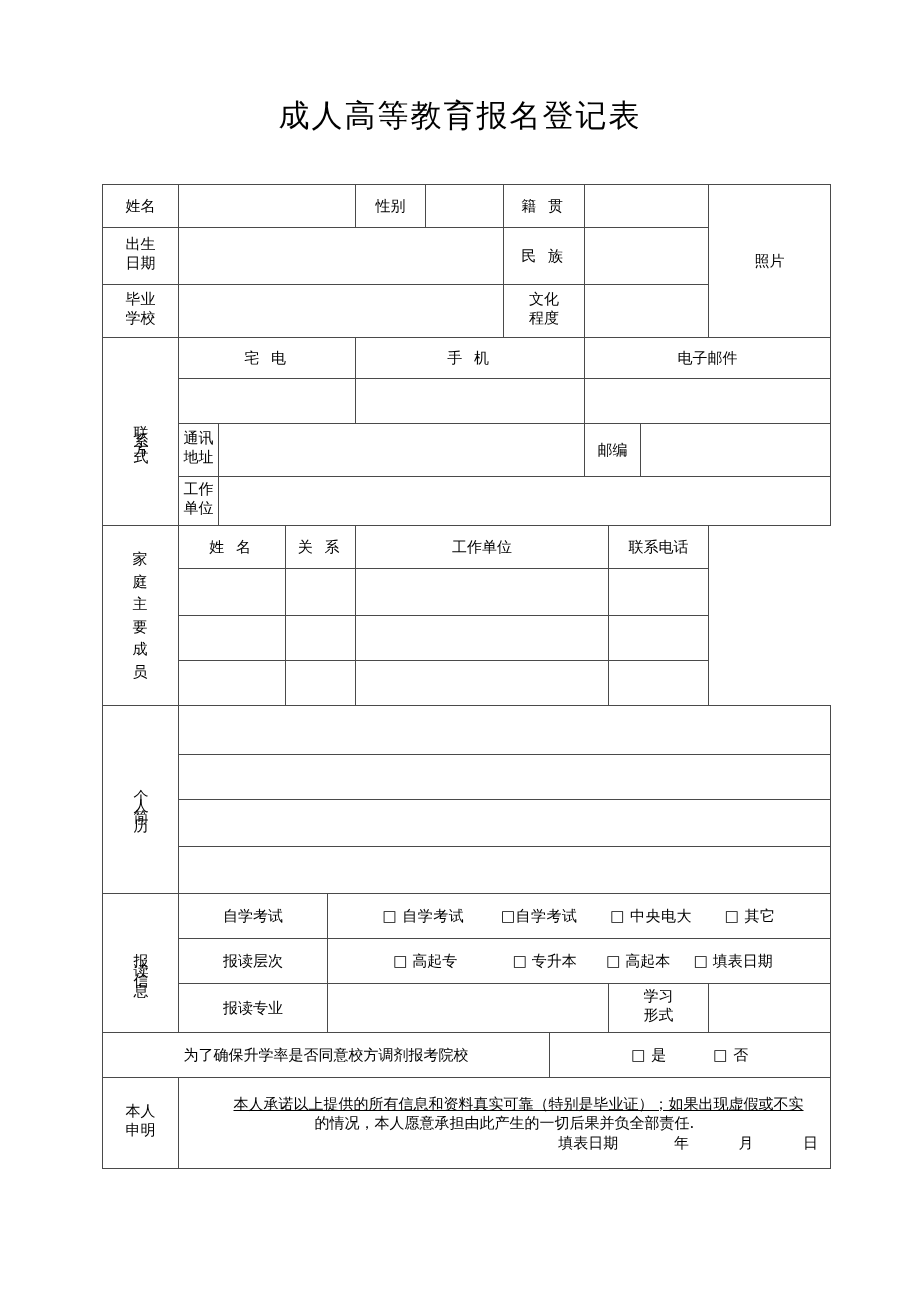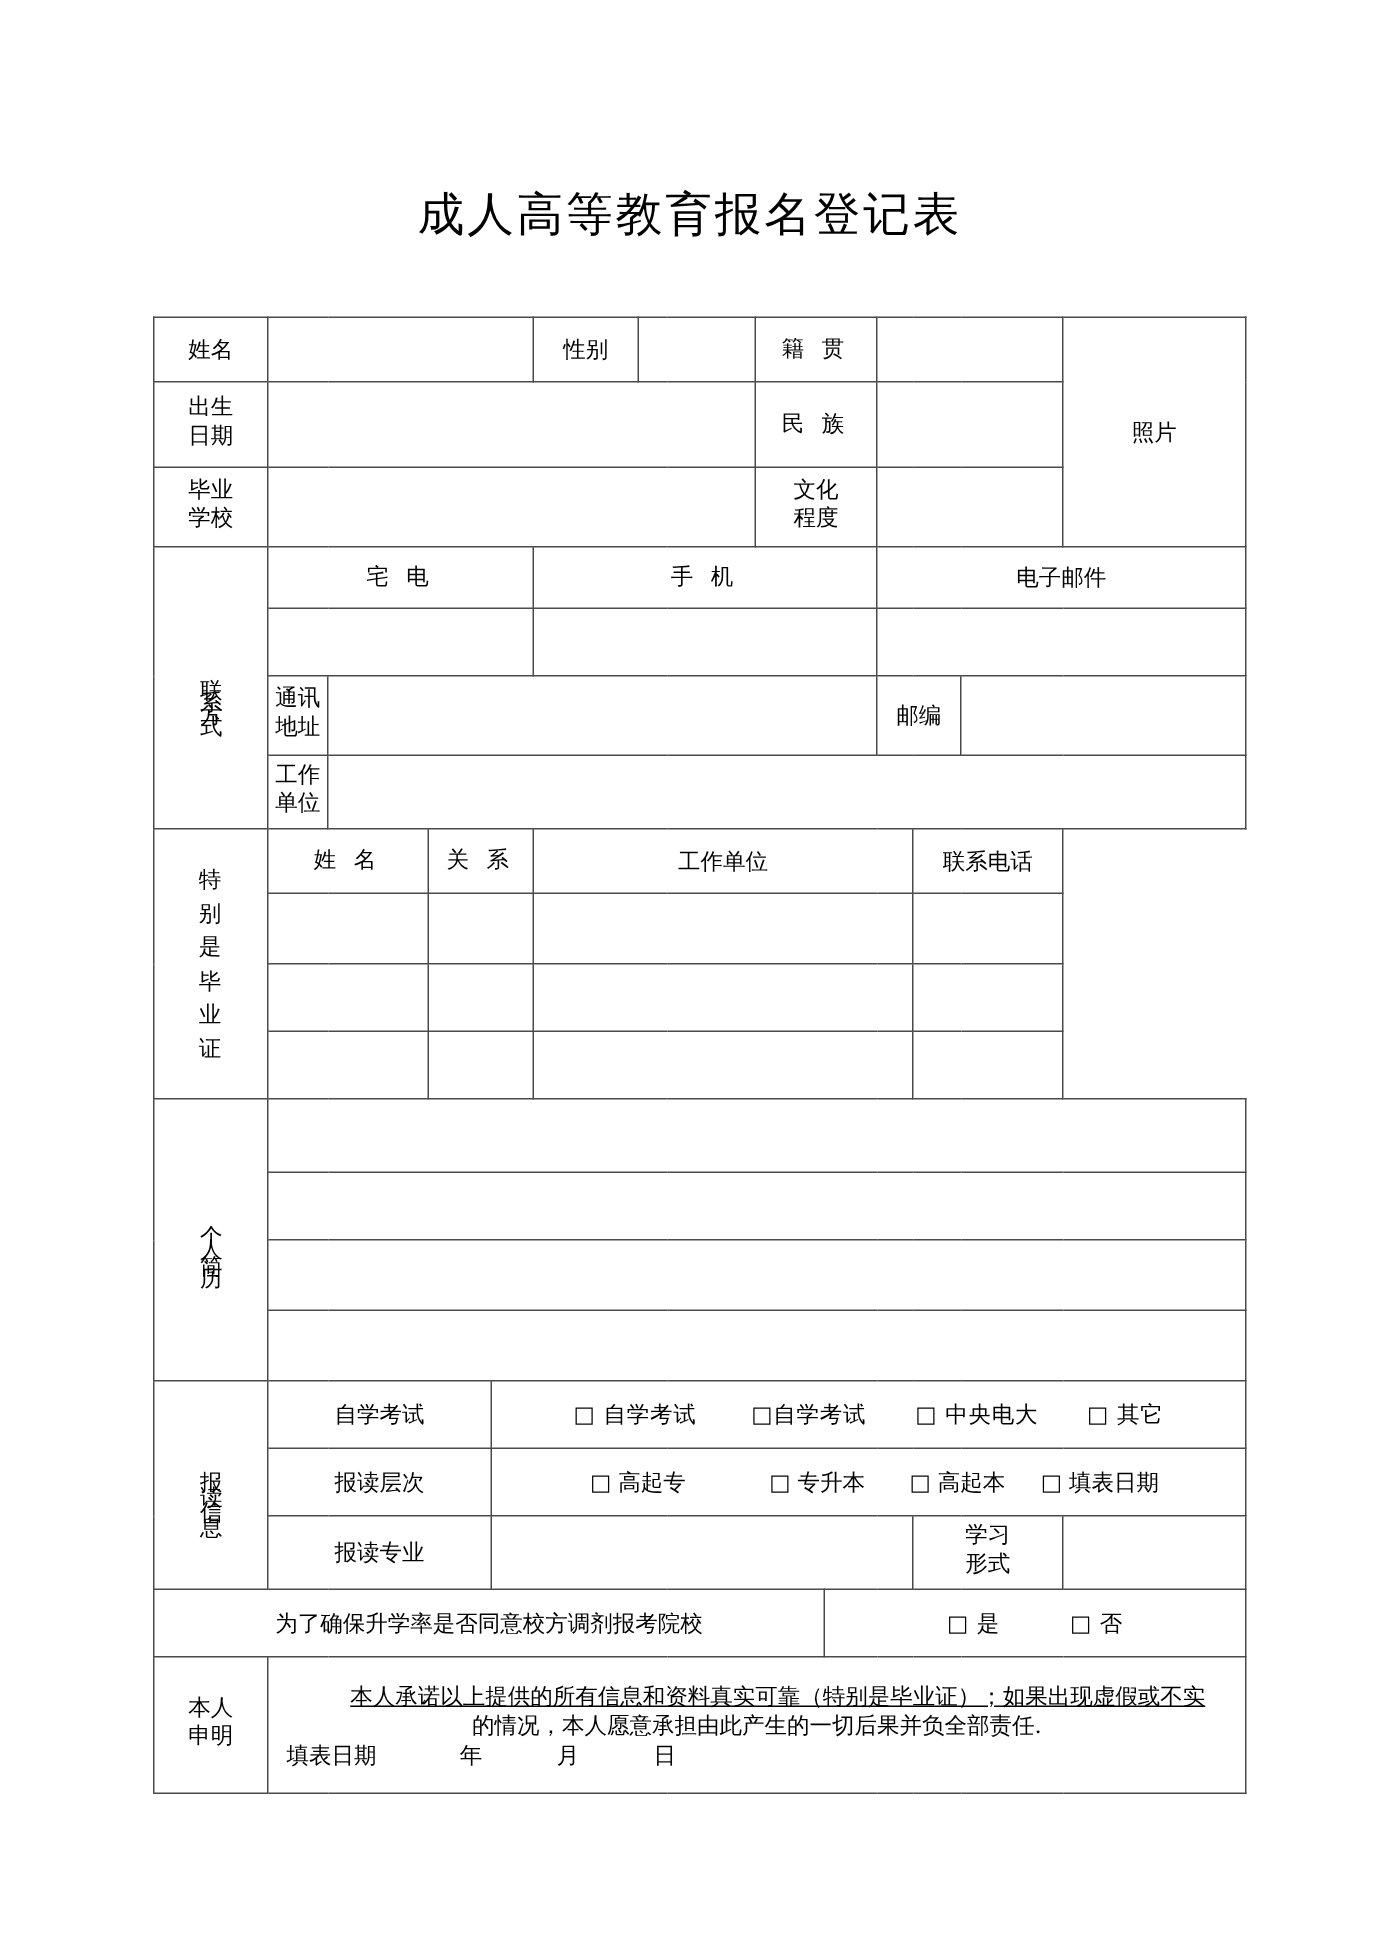--- a/index.html
+++ b/index.html
@@ -13,21 +13,20 @@
     font-family: "DejaVu Sans", "Liberation Sans", sans-serif;
     color: #000000;
     position: relative;
     overflow: hidden;
   }
   .page {
     position: absolute;
     left: 0; top: 0;
     width: 920px;
     height: 1150px;
-    margin-top: 27px;
   }
   .title {
     position: absolute;
     left: 0;
     top: 95px;
     width: 920px;
     text-align: center;
     font-size: 31px;
     letter-spacing: 2px;
     font-family: "DejaVu Serif", "Liberation Serif", serif;
@@ -72,21 +71,21 @@
   }
   .declare {
     text-align: left;
     padding: 8px 12px 6px 12px !important;
     font-size: 14.5px;
     line-height: 2.0;
   }
   .declare .indent { text-indent: 28px; display: block; text-decoration: underline; }
   .declare .dateline {
     display: block;
-    text-align: left;
+    text-align: right;
     margin-top: 2px;
   }
   .dt-gap { display: inline-block; width: 46px; }
   .dt-gap2 { display: inline-block; width: 40px; }
   .photo { font-size: 15px; }
 </style>
 </head>
 <body>
 
 <div class="page">
@@ -173,21 +172,21 @@
     <tr>
       <td class="two-line" style="height:48px">
         <div>工作</div>
         <div>单位</div>
       </td>
       <td colspan="12"></td>
     </tr>
 
     <tr>
       <td rowspan="4" class="vert-label">
-        <div style="width:2.1em; margin:0 auto; line-height:1.5; letter-spacing:1px;">特别是毕业证</div>
+        <div style="width:2.1em; margin:0 auto; line-height:1.5; letter-spacing:1px;">家庭主要成员</div>
       </td>
       <td colspan="2" class="sp" style="height:42px">姓 名</td>
       <td colspan="2" class="sp">关 系</td>
       <td colspan="6">工作单位</td>
       <td colspan="2">联系电话</td>
     </tr>
 
     <tr>
       <td colspan="2" style="height:46px"></td>
       <td colspan="2"></td>

